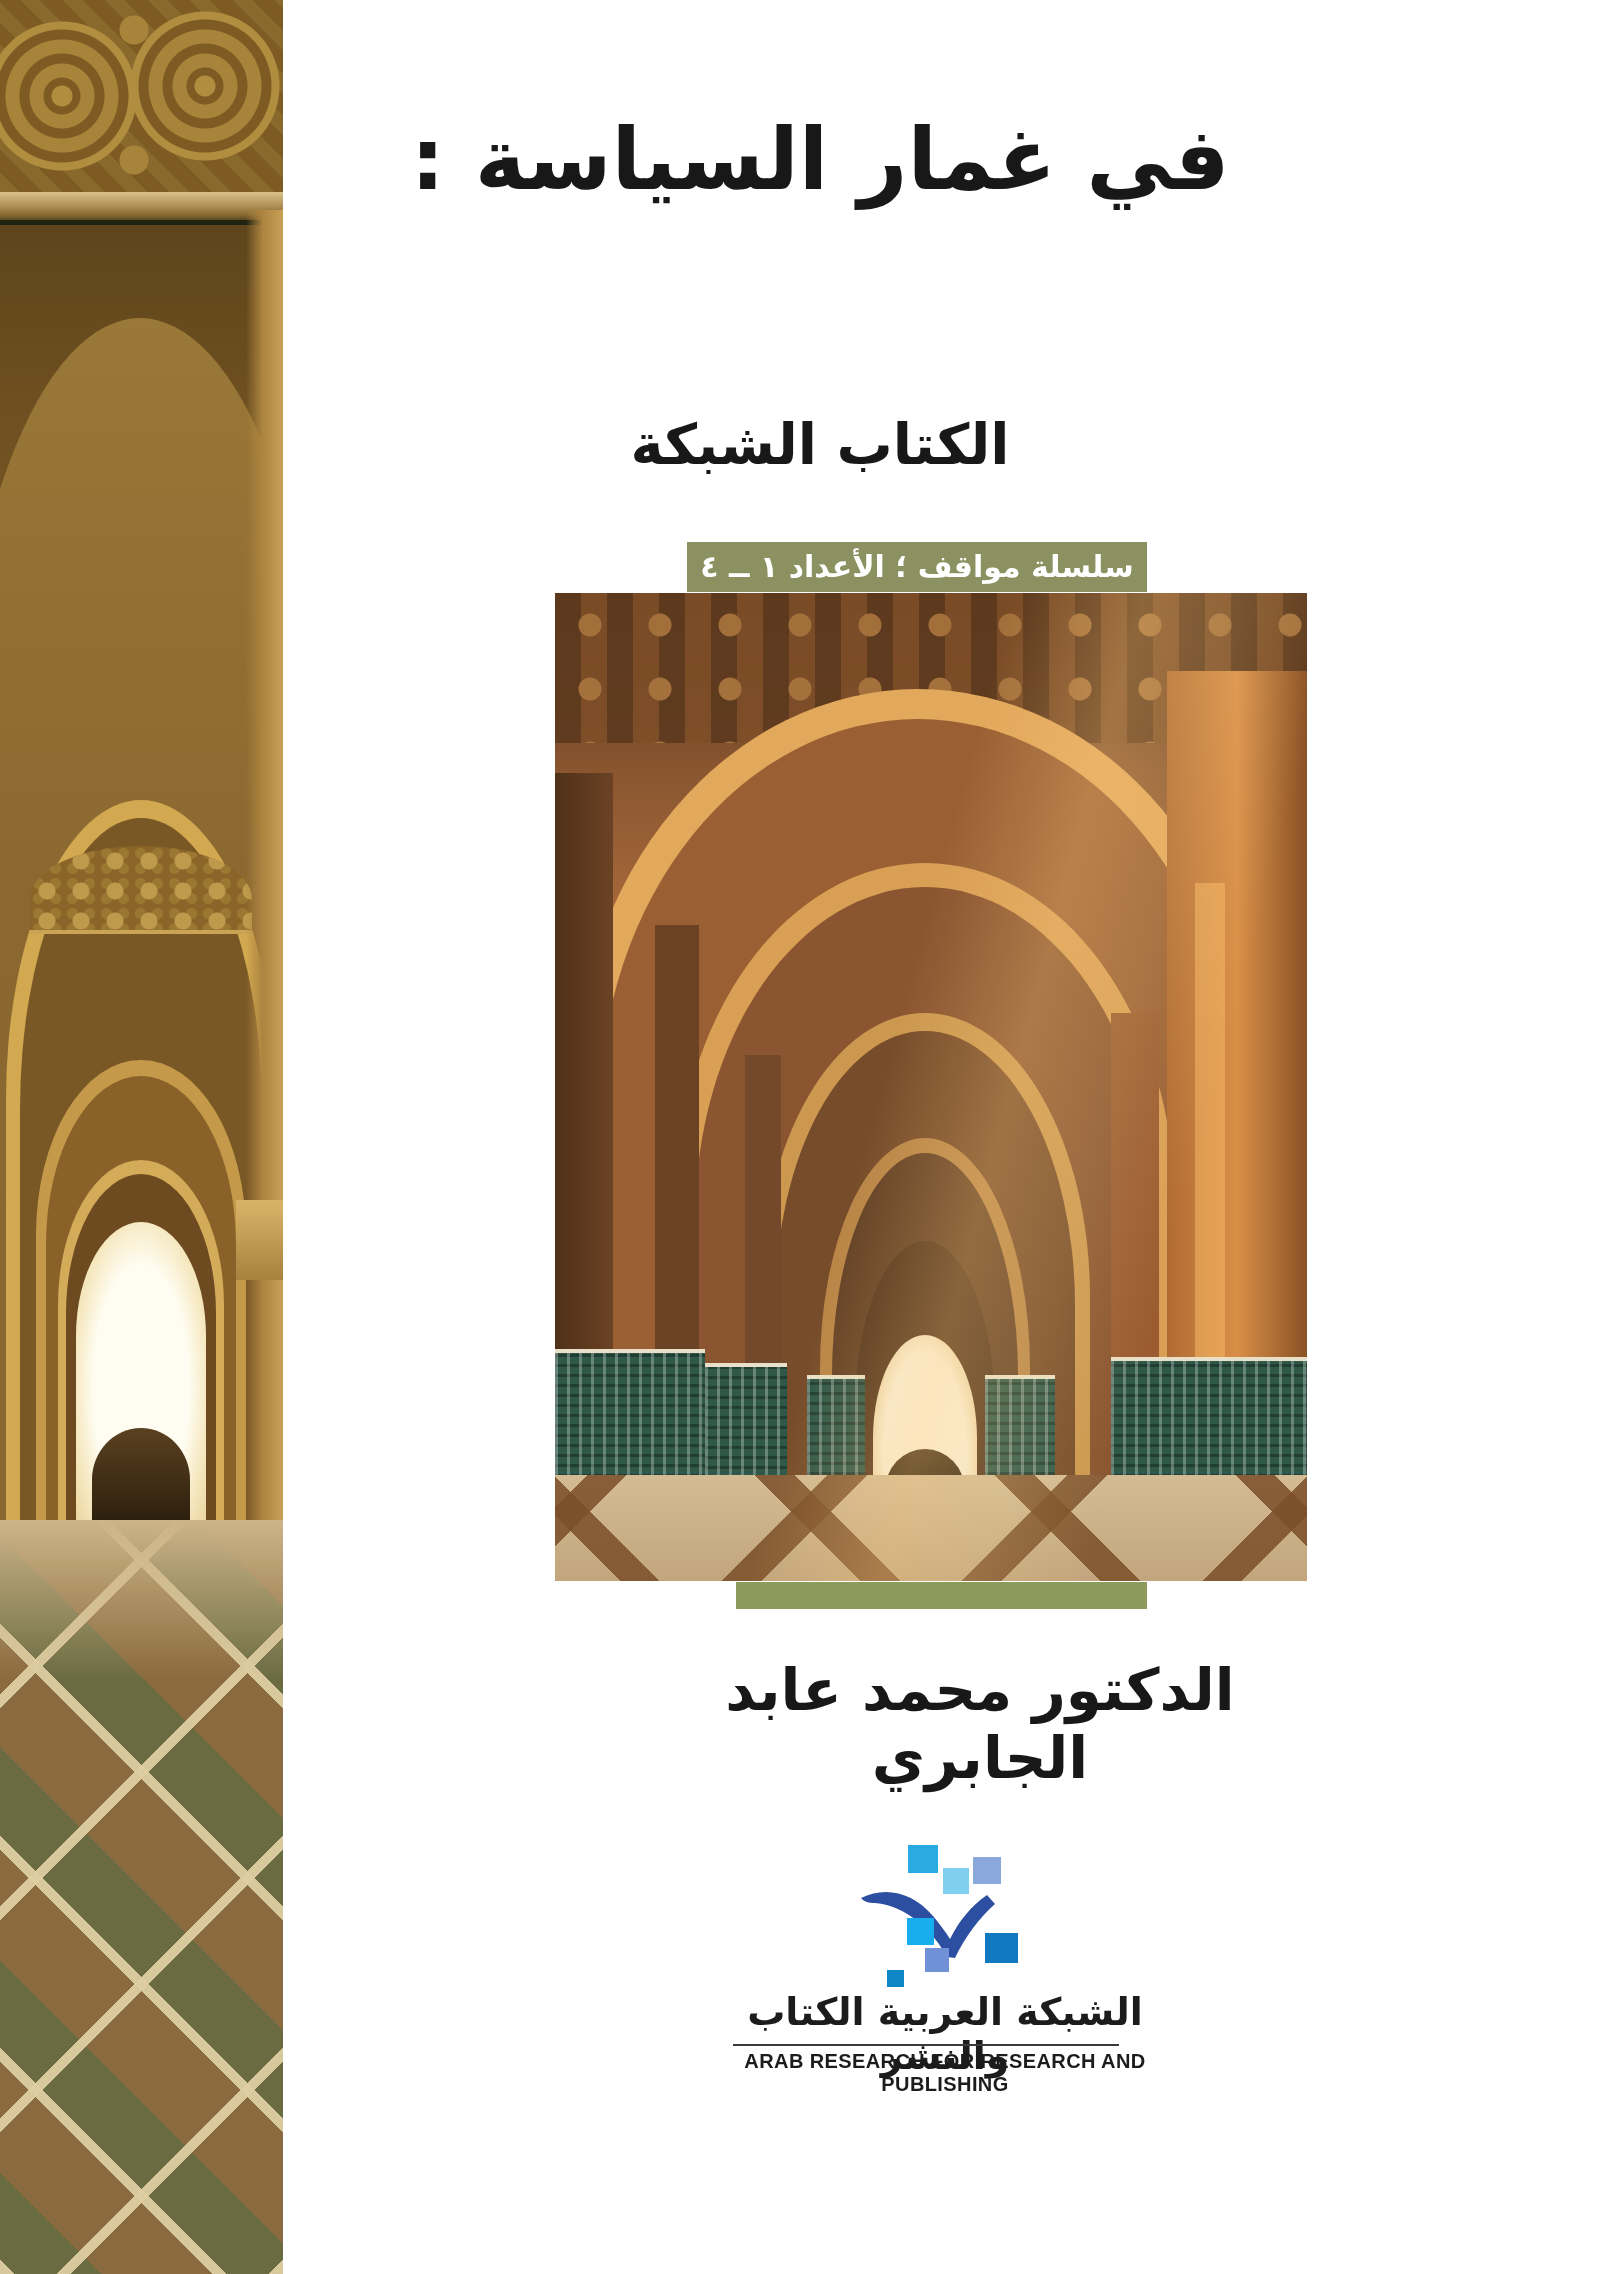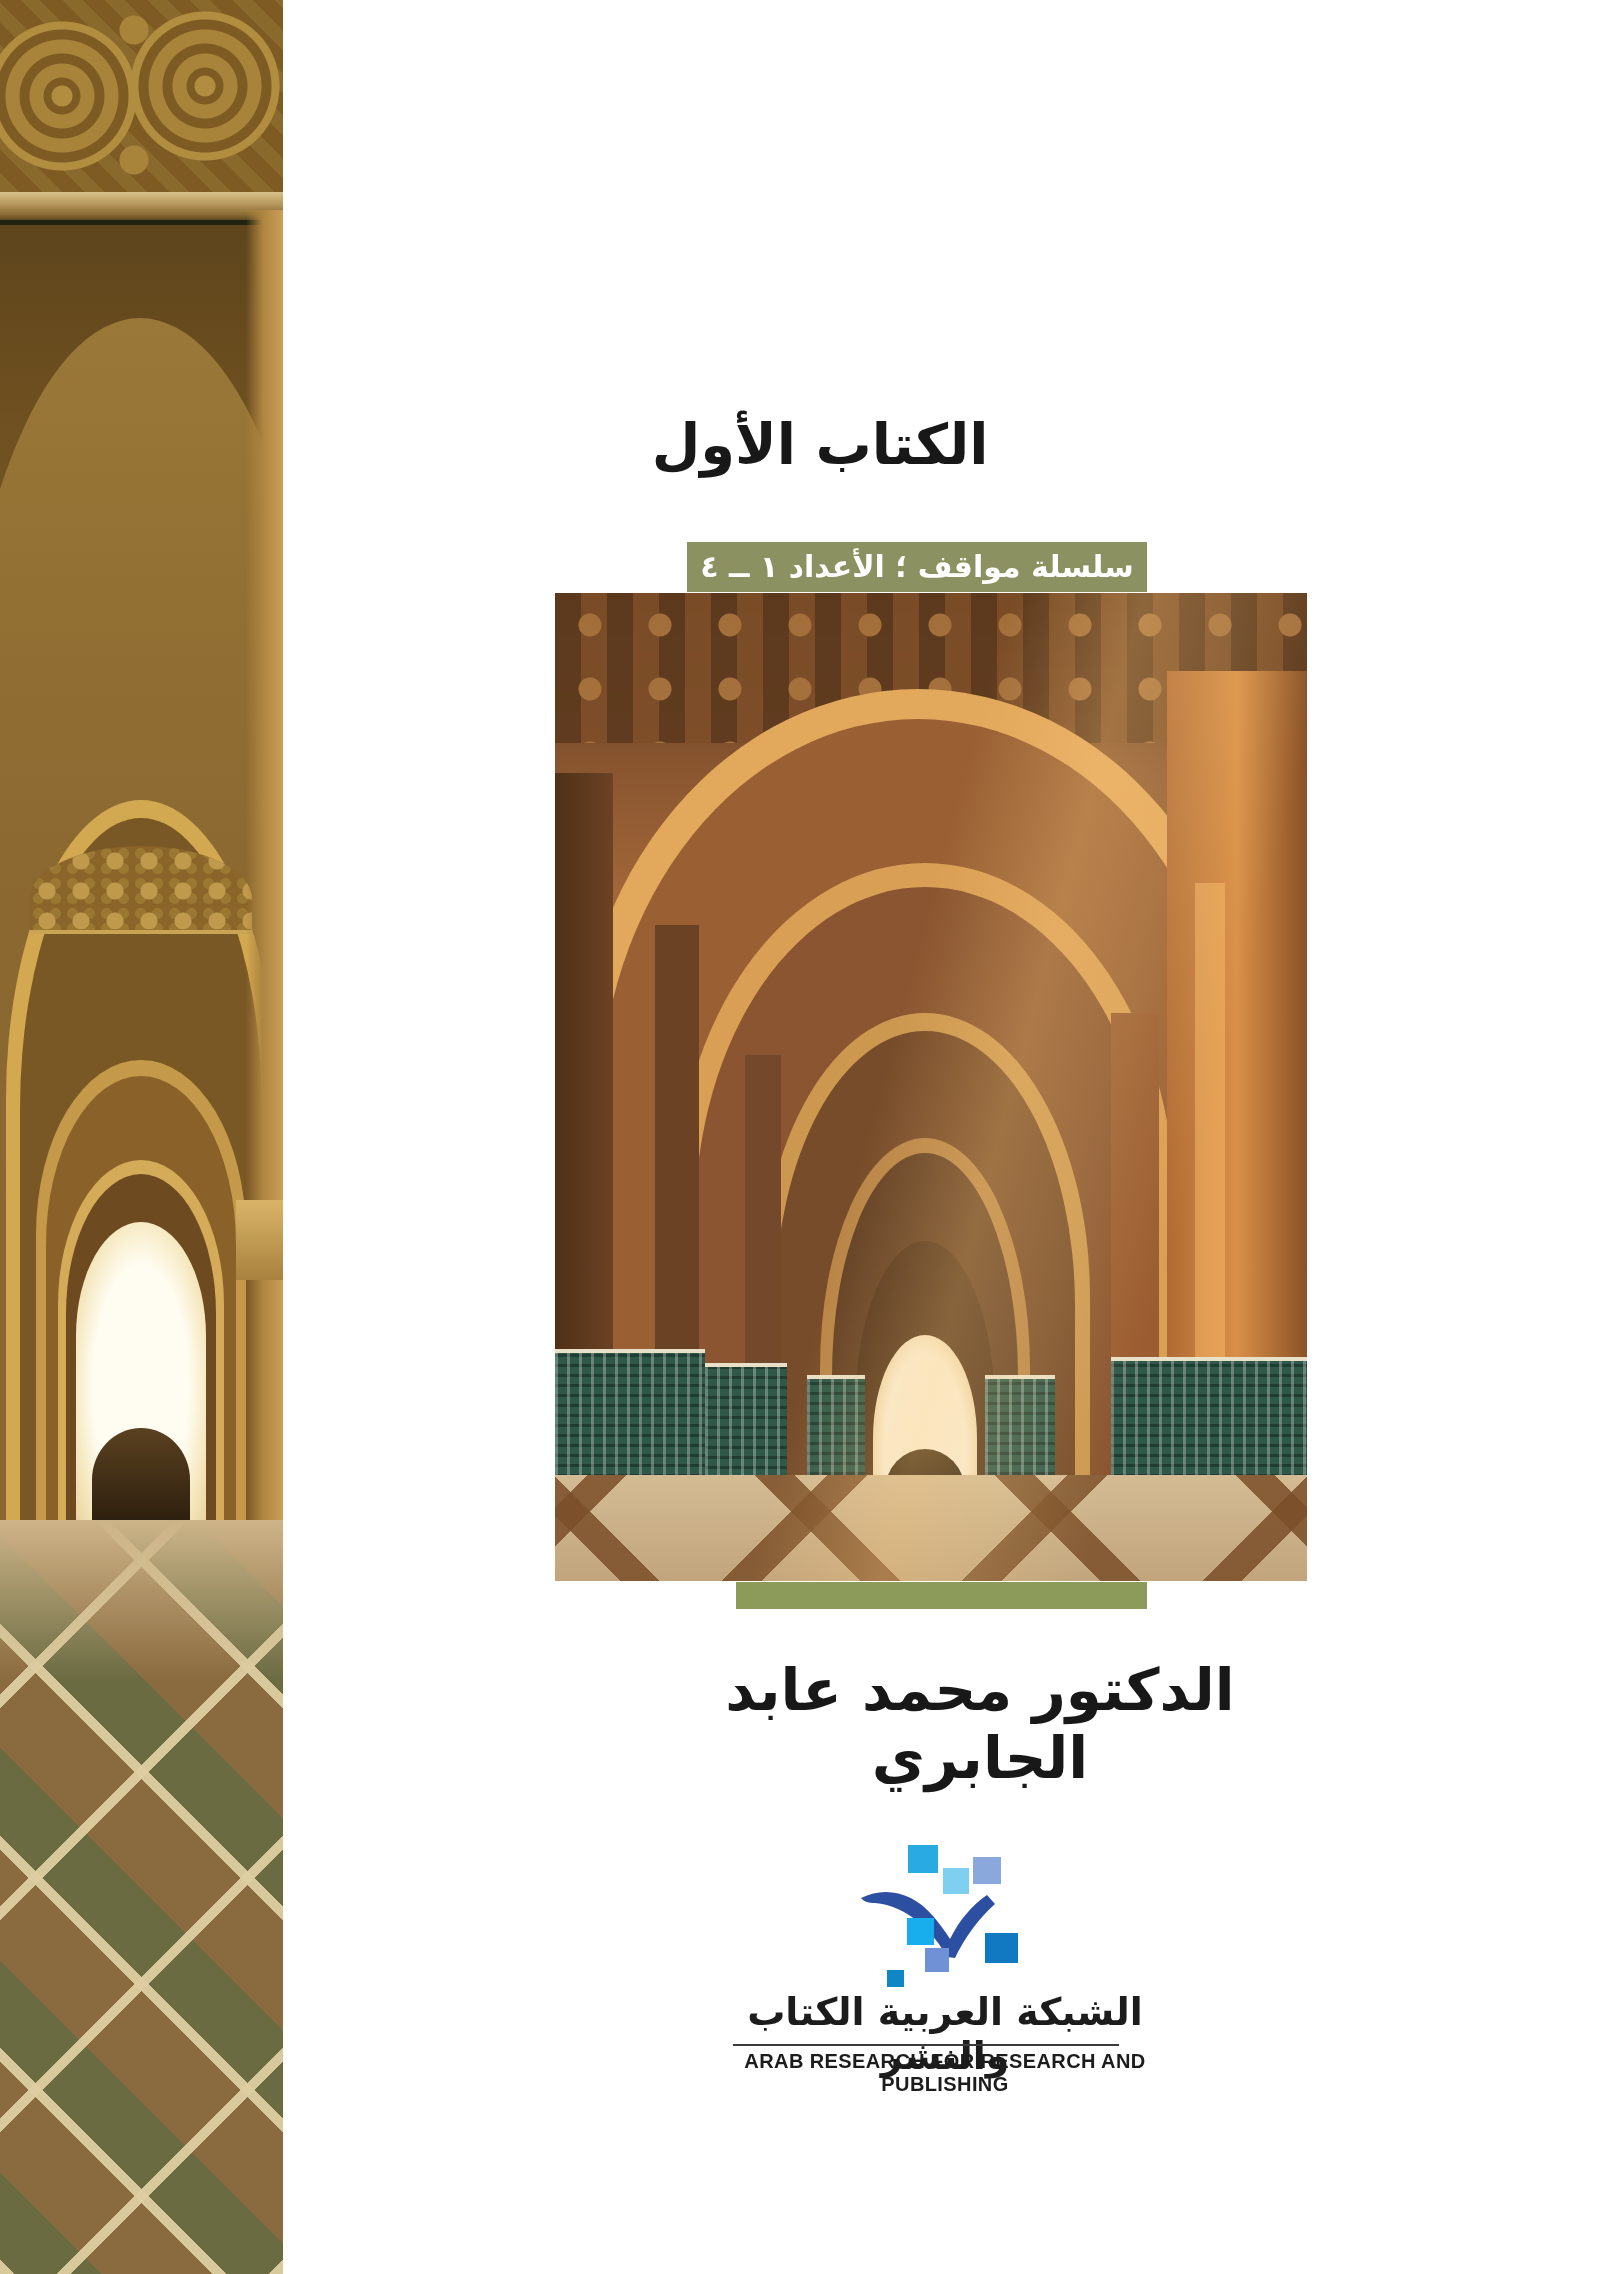--- a/index.html
+++ b/index.html
@@ -146,23 +146,24 @@
   <div class="abs arch4i"></div>
   <div class="abs glow"></div>
   <div class="abs door"></div>
   <div class="abs colR"></div>
   <div class="abs capR"></div>
   <div class="abs floorL"></div>
   <div class="abs floorHaze"></div>
 </div>
 
 <div id="title" class="abs">
-</div>
-
-<div id="edition" class="abs">الكتاب الأول</div>
+  <div>في غمار السياسة :</div>
+</div>
+
+<div id="edition" class="abs">الكتاب الشبكة</div>
 
 <div id="series-band" class="abs" style="background: rgb(139, 145, 96); color: rgb(255, 255, 255);">
   <span>سلسلة مواقف ؛ الأعداد ١ ــ ٤</span>
 </div>
 
 <div id="main-photo" class="abs">
   <div class="abs coffers"></div>
   <div class="abs m-arch1o"></div>
   <div class="abs m-arch1i"></div>
   <div class="abs pierL"></div>

